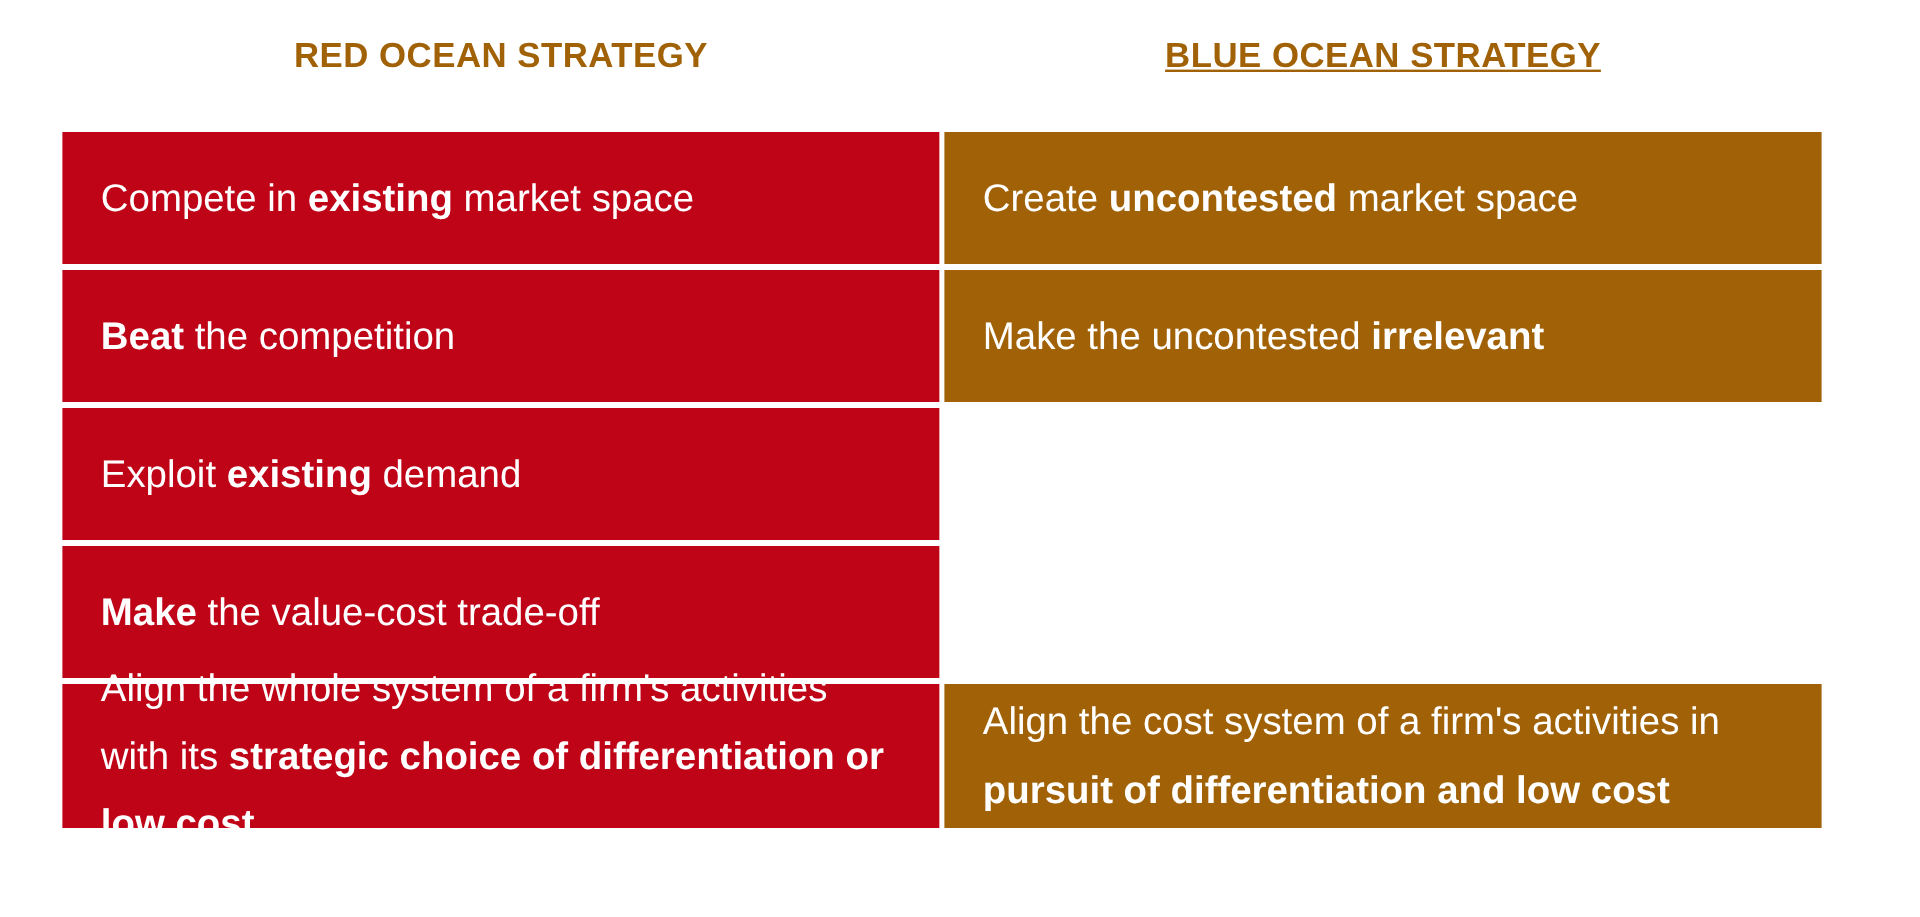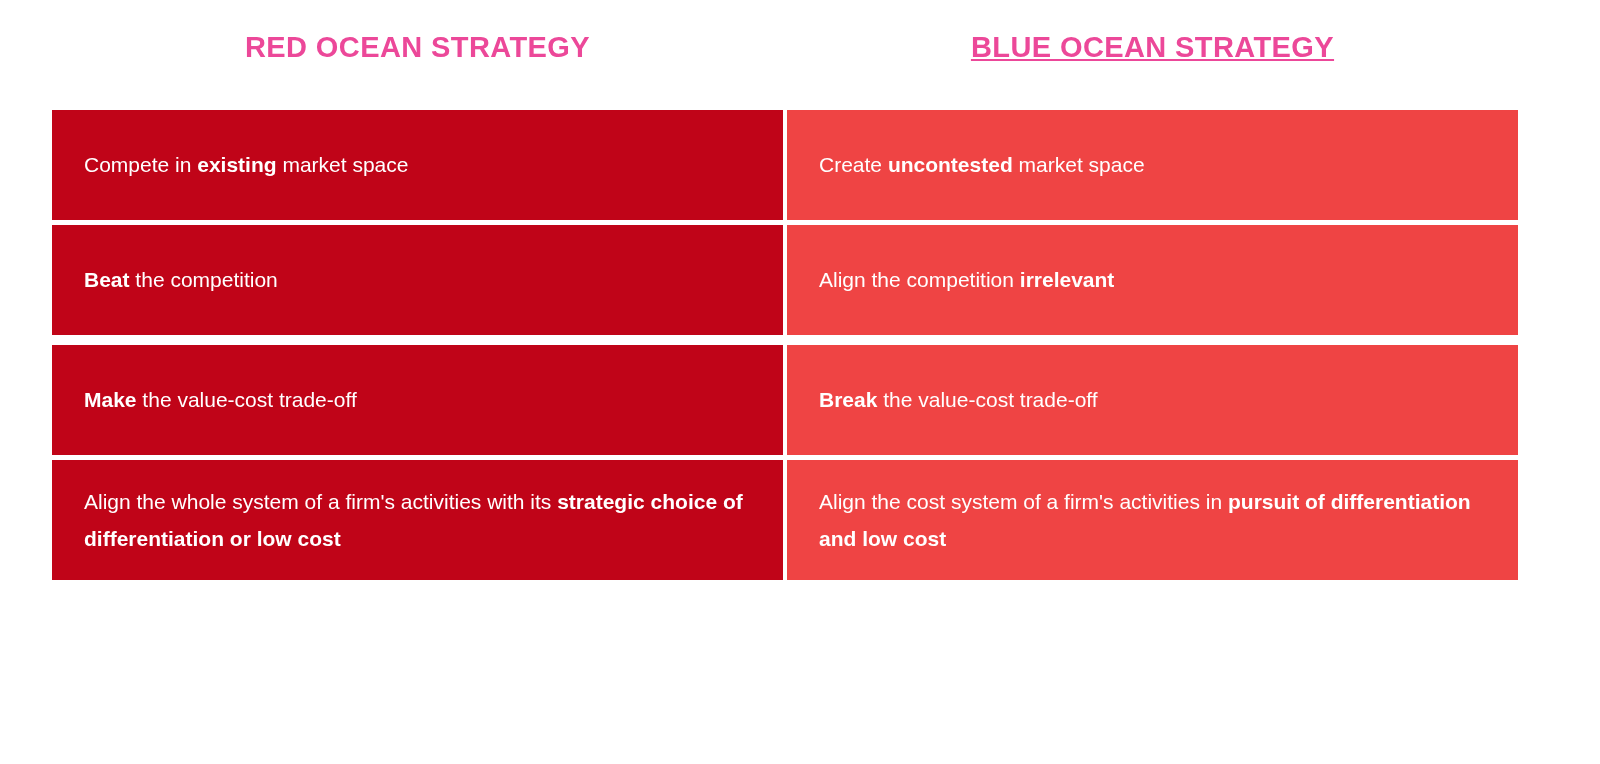--- a/index.html
+++ b/index.html
@@ -32,21 +32,21 @@
     display: flex;
     flex-direction: row;
     align-items: center;
   }
   .header-cell {
     flex: 1 1 0;
     text-align: center;
     font-size: 29px;
     font-weight: bold;
     letter-spacing: 0.4px;
-    color: #ec4899;
+    color: #a16207;
     line-height: 1;
     padding-bottom: 2px;
     font-family: "Liberation Sans", sans-serif;
   }
   .header-cell.left  { flex: 0 0 731px; }
   .header-cell.gap   { flex: 0 0 4px; }
   .header-cell.right { flex: 0 0 731px; text-decoration: underline; }
 
   
   .matrix {
@@ -64,27 +64,27 @@
     width: 100%;
   }
   .row + .row { margin-top: 5px; }
 
   .cell {
     box-sizing: border-box;
     display: flex;
     align-items: center;
     padding: 0 32px;
     color: #ffffff;
-    font-size: 21px;
+    font-size: 32px;
     line-height: 1.78;
     font-weight: 400;
     font-family: "Liberation Sans", sans-serif;
   }
   .cell.red  { background: #c00418; flex: 0 0 731px; }
-  .cell.blue { background: #ef4444; flex: 0 0 731px; }
+  .cell.blue { background: #a16207; flex: 0 0 731px; }
   .spacer    { flex: 0 0 4px; background: #ffffff; }
 
   .cell b, .cell strong { font-weight: bold; }
 
   .r1 .cell, .r2 .cell, .r3 .cell, .r4 .cell { height: 110px; }
   .r5 .cell { height: 120px; }
   .r5 .cell .txt { display: block; }
 </style>
 </head>
 <body>
@@ -108,36 +108,36 @@
         <span class="txt"><span>Create </span><b>uncontested</b><span> market space</span></span>
       </div>
     </div>
 
     <div class="row r2">
       <div class="cell red">
         <span class="txt"><span></span><b>Beat</b><span> the competition</span></span>
       </div>
       <div class="spacer"></div>
       <div class="cell blue">
-        <span class="txt"><span>Align the competition </span><b>irrelevant</b><span></span></span>
+        <span class="txt"><span>Make the uncontested </span><b>irrelevant</b><span></span></span>
       </div>
     </div>
 
     <div class="row r3">
+      <div class="cell red">
+        <span class="txt"><span>Exploit </span><b>existing</b><span> demand</span></span>
+      </div>
       <div class="spacer"></div>
     </div>
 
     <div class="row r4">
       <div class="cell red">
         <span class="txt"><span></span><b>Make</b><span> the value-cost trade-off</span></span>
       </div>
       <div class="spacer"></div>
-      <div class="cell blue">
-        <span class="txt"><span></span><b>Break</b><span> the value-cost trade-off</span></span>
-      </div>
     </div>
 
     <div class="row r5">
       <div class="cell red">
         <span class="txt"><span>Align the whole system of a firm's activities with its </span><b>strategic choice of differentiation or low cost</b><span></span></span>
       </div>
       <div class="spacer"></div>
       <div class="cell blue">
         <span class="txt"><span>Align the cost system of a firm's activities in </span><b>pursuit of differentiation and low cost</b><span></span></span>
       </div>

